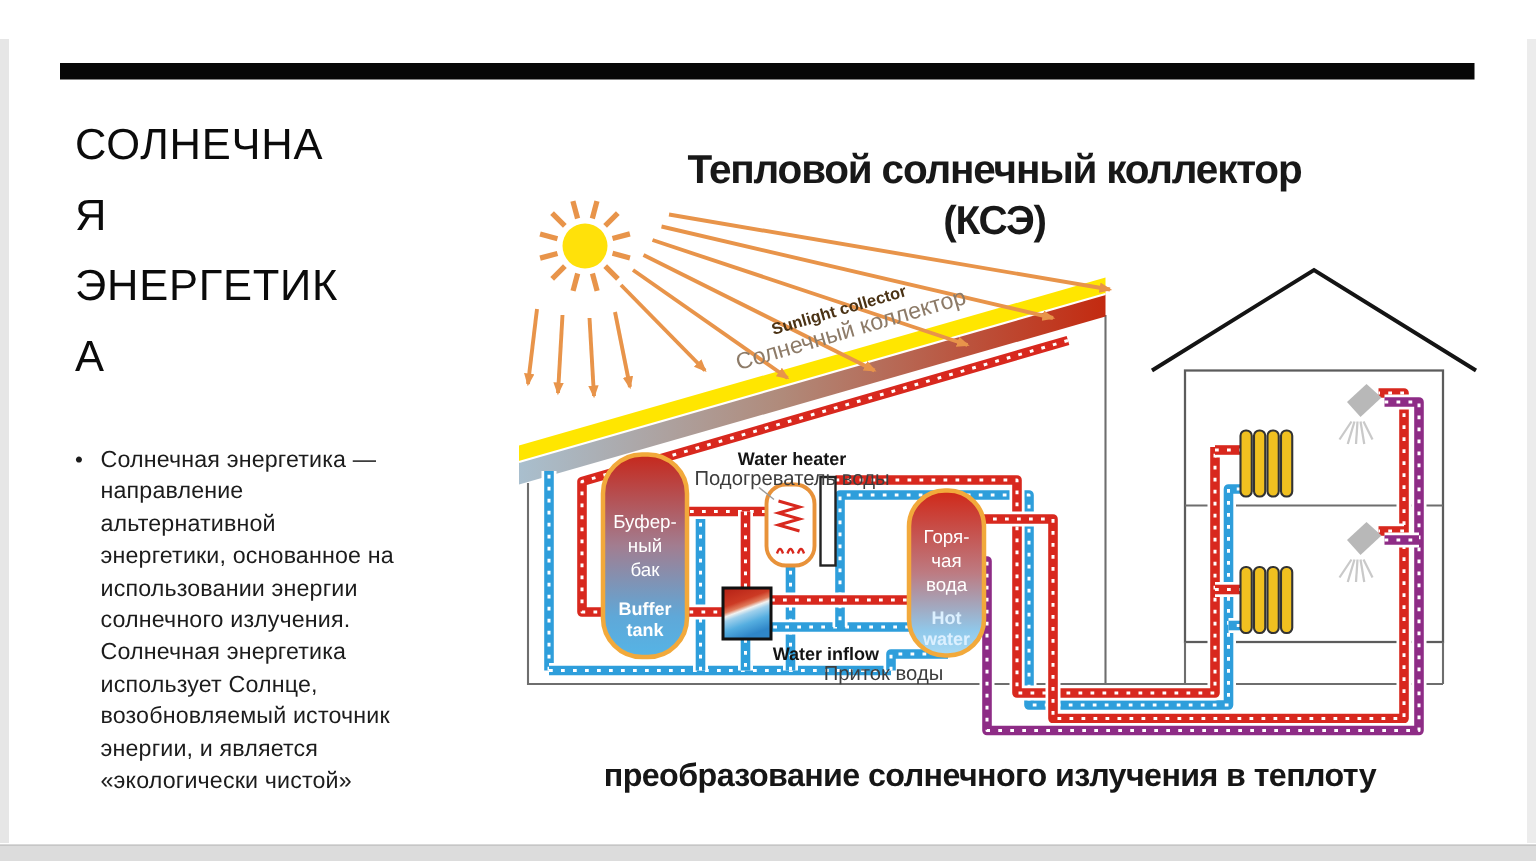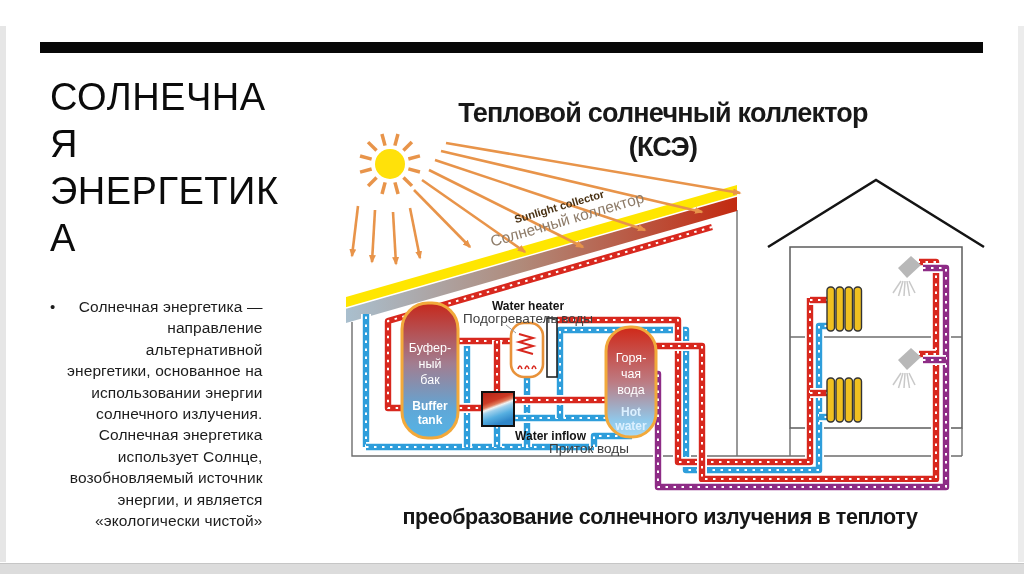--- a/index.html
+++ b/index.html
@@ -3,24 +3,24 @@
 <meta charset="utf-8">
 <style>
   html,body{margin:0;padding:0;background:#fff;}
   .slide{position:relative;width:1024px;height:574px;background:#ffffff;overflow:hidden;
          font-family:"Liberation Sans",sans-serif;}
   .edge-left{position:absolute;left:0;top:26px;width:6px;height:536px;background:#e6e6e6;}
   .edge-right{position:absolute;left:1018px;top:26px;width:6px;height:536px;background:#ececec;}
   .edge-bottom{position:absolute;left:0;top:563px;width:1024px;height:11px;background:#dcdcdc;border-top:1px solid #c6c6c6;}
   .topbar{position:absolute;left:40px;top:42px;width:943px;height:11px;background:#070707;}
   .slide-title{position:absolute;left:50px;top:74px;width:280px;margin:0;
-    font-size:38px;line-height:47px;font-weight:400;color:#0b0b0b;letter-spacing:.5px;white-space:pre-line;}
+    font-size:29px;line-height:47px;font-weight:400;color:#0b0b0b;letter-spacing:.5px;white-space:pre-line;}
   .bullet-row{position:absolute;left:50px;top:296px;width:280px;display:flex;}
   .bullet-dot{width:17px;flex:0 0 17px;font-size:15px;color:#1c1c1c;line-height:21.4px;}
-  .bullet-text{font-size:15.5px;line-height:21.4px;color:#1c1c1c;white-space:pre-line;letter-spacing:.1px;text-align:right;}
+  .bullet-text{font-size:15.5px;line-height:21.4px;color:#1c1c1c;white-space:pre-line;letter-spacing:.1px;}
   .diagram-svg{position:absolute;left:340px;top:80px;}
 
   
   .dia-title{font:700 27px "Liberation Sans",sans-serif;letter-spacing:-.8px;fill:#181818;text-anchor:middle;}
   .caption{font:700 21.5px "Liberation Sans",sans-serif;letter-spacing:-.4px;fill:#161616;text-anchor:middle;}
   .lbl-en{font:700 12px "Liberation Sans",sans-serif;fill:#141414;text-anchor:middle;}
   .lbl-ru{font:13.5px "Liberation Sans",sans-serif;fill:#3d3d3d;text-anchor:middle;}
   .tank-ru{font:12.5px "Liberation Sans",sans-serif;fill:#ffffff;text-anchor:middle;}
   .tank-en{font:700 12px "Liberation Sans",sans-serif;fill:#ffffff;text-anchor:middle;}
   .hot-en{fill:#dcf0ff;}

